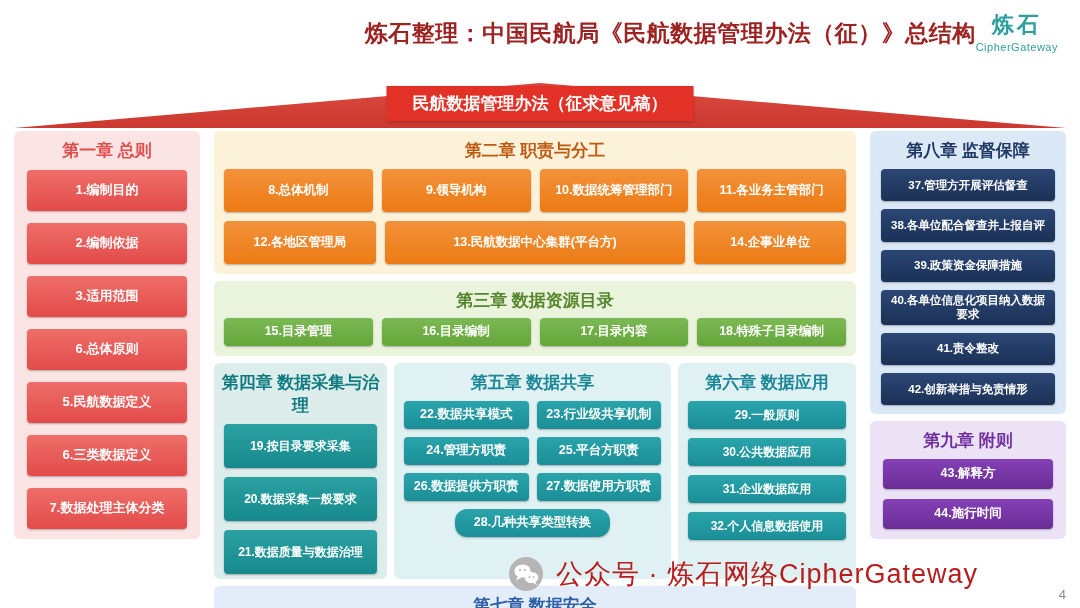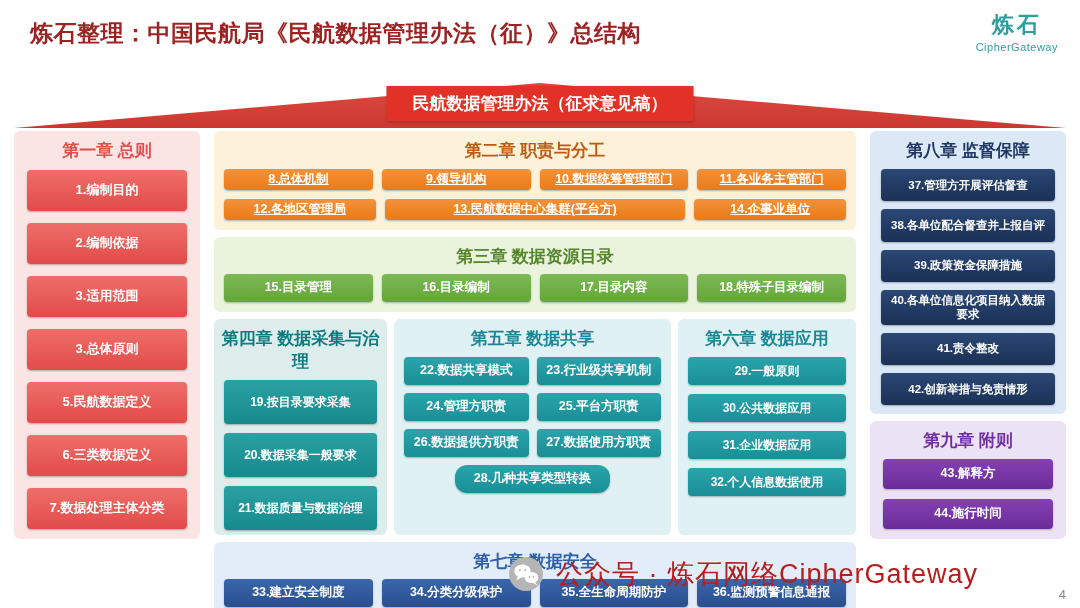--- a/index.html
+++ b/index.html
@@ -1,21 +1,21 @@
 <!DOCTYPE html>
 <html><head>
 <meta charset="utf-8">
 <style>
   * { margin:0; padding:0; box-sizing:border-box; }
   html,body { width:1080px; height:608px; }
   body { background:#fff; font-family:"Liberation Sans","DejaVu Sans",sans-serif; }
   .slide { position:relative; width:1080px; height:608px; background:#fff; overflow:hidden; }
 
   
-  .header { position:absolute; top:10px; left:30px; right:16px; display:flex; justify-content:space-between; align-items:flex-start; }
+  .header { position:absolute; top:10px; left:30px; right:16px; display:flex; justify-content:flex-end; align-items:flex-start; }
   .title { font-size:23px; font-weight:bold; color:#9C2322; padding-top:8px; letter-spacing:0.5px; }
   .logo { text-align:center; color:#2E9F9C; padding-right:6px; }
   .logo-name { font-size:22px; font-weight:bold; letter-spacing:3px; }
   .logo-sub { font-size:11px; margin-top:1px; letter-spacing:0.5px; }
 
   
   .roof { position:absolute; top:83px; left:14px; width:1052px; height:45px; }
   .roof-tri { position:absolute; left:0; top:0; width:100%; height:100%;
     background:linear-gradient(180deg,#DD4A40,#CB382F);
     clip-path:polygon(50% 0, 100% 100%, 0 100%); }
@@ -37,21 +37,21 @@
   .ch1-list { flex:1; display:flex; flex-direction:column; gap:12px; padding:2px 7px 6px; }
   .ch1 .btn { flex:1; background:linear-gradient(180deg,#EE6E69,#E24B49); font-size:13px; }
 
   
   .mid { flex:1; display:flex; flex-direction:column; gap:7px; }
 
   .ch2 { background:#FCF2D9; }
   .t2 { color:#C05A11; }
   .ch2-rows { display:flex; flex-direction:column; gap:9px; padding:1px 4px 6px; }
   .ch2-row { display:flex; gap:9px; }
-  .ch2 .btn { background:linear-gradient(180deg,#F3923B,#EC7A14); height:21px;text-decoration:underline; }
+  .ch2 .btn { background:linear-gradient(180deg,#F3923B,#EC7A14); height:43px; }
   .f1 { flex:1; } .f2 { flex:2.07; }
 
   .ch3 { background:#EAF3DC; }
   .t3 { color:#55862D; }
   .ch3-row { display:flex; gap:9px; padding:0 4px 6px; }
   .ch3 .btn { flex:1; background:linear-gradient(180deg,#7CB954,#64A63A); height:28px; }
 
   .row456 { flex:1; display:flex; gap:7px; }
   .ch4 { width:173px; background:#DDEDEB; }
   .t4 { color:#0E7B80; }
@@ -110,21 +110,21 @@
   </div>
 
   <div class="main">
 
     <div class="panel ch1">
       <div class="panel-title t1">第一章 总则</div>
       <div class="ch1-list">
         <div class="btn">1.编制目的</div>
         <div class="btn">2.编制依据</div>
         <div class="btn">3.适用范围</div>
-        <div class="btn">3.总体原则</div>
+        <div class="btn">6.总体原则</div>
         <div class="btn">5.民航数据定义</div>
         <div class="btn">6.三类数据定义</div>
         <div class="btn">7.数据处理主体分类</div>
       </div>
     </div>
 
     <div class="mid">
 
       <div class="panel ch2">
         <div class="panel-title t2">第二章 职责与分工</div>

